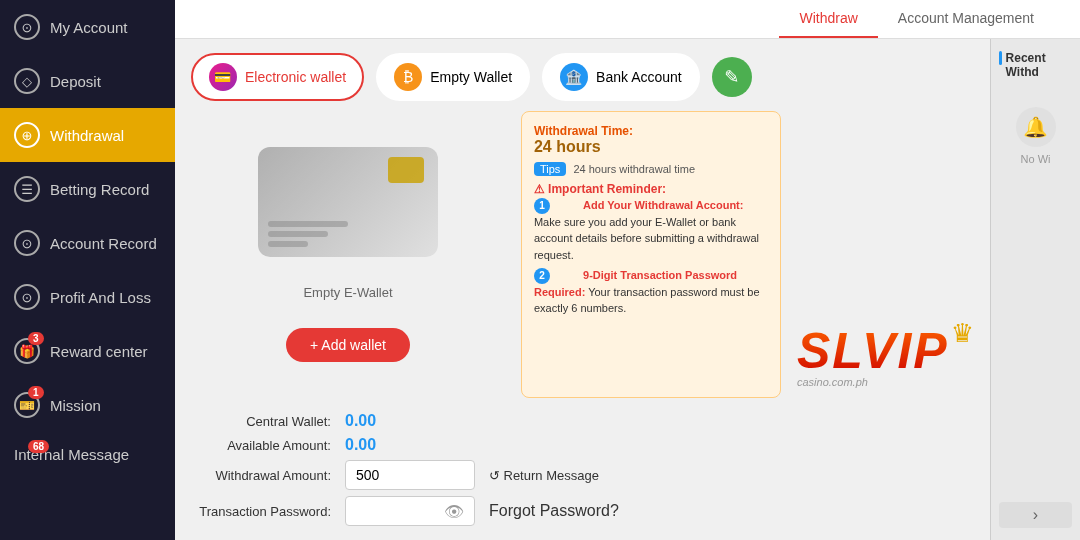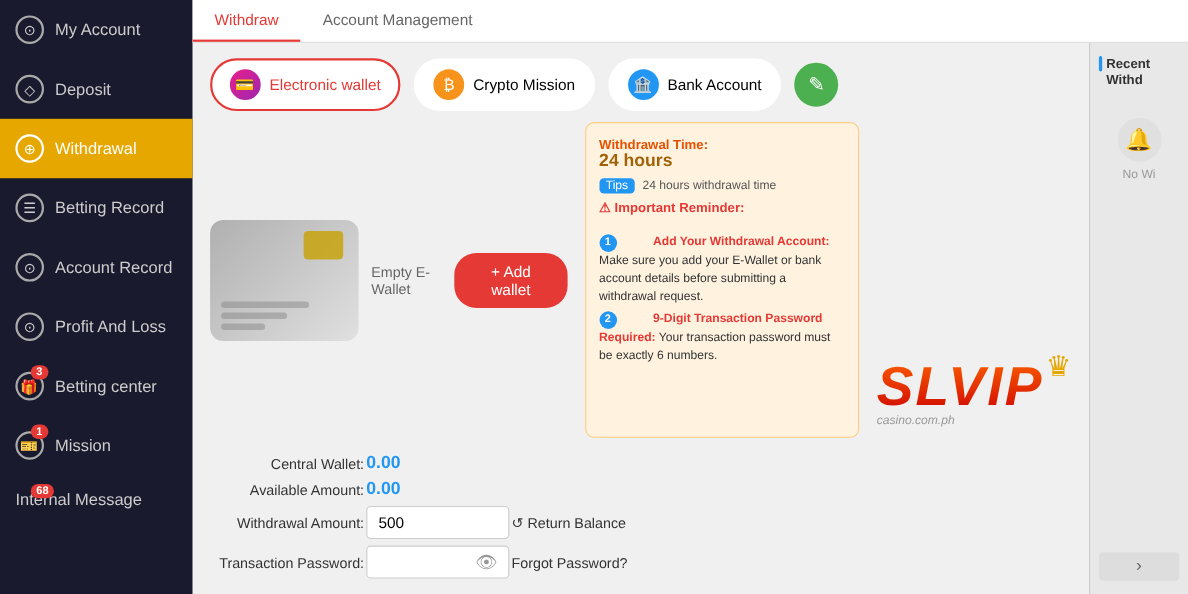--- a/index.html
+++ b/index.html
@@ -84,21 +84,22 @@
       flex-direction: column;
       height: 540px;
       overflow: hidden;
     }
 
     
     .tabs {
       display: flex;
       background: #fff;
       border-bottom: 1px solid #ddd;
-      padding: 0 0;
+      padding: 0 26px;
+      justify-content: flex-end;
     }
 
     .tab {
       padding: 10px 20px;
       cursor: pointer;
       font-size: 14px;
       color: #666;
       border-bottom: 2px solid transparent;
     }
 
@@ -179,25 +180,25 @@
     
     .middle-section {
       display: flex;
       gap: 16px;
       flex: 1;
     }
 
     
     .card-area {
       display: flex;
-      flex-direction: row;
+      flex-direction: column;
       align-items: center;
       justify-content: center;
       flex: 1;
-      gap: 12px;
+      gap: 28px;
     }
 
     .card-visual {
       width: 180px;
       height: 110px;
       background: linear-gradient(135deg, #b0b0b0, #e0e0e0);
       border-radius: 12px;
       position: relative;
       overflow: hidden;
       display: flex;
@@ -286,21 +287,21 @@
     .tips-time-text {
       font-size: 11px;
       color: #555;
       margin-bottom: 6px;
     }
 
     .tips-reminder {
       color: #e53935;
       font-weight: bold;
       font-size: 12px;
-      margin-bottom: 16px;
+      margin-bottom: 1px;
     }
 
     .tips-item {
       color: #333;
       font-size: 11px;
       line-height: 1.5;
       margin-bottom: 4px;
     }
 
     .tips-item .num-badge {
@@ -347,21 +348,21 @@
     .form-section {
       display: flex;
       flex-direction: column;
       gap: 6px;
       margin-top: 4px;
     }
 
     .form-row {
       display: flex;
       align-items: center;
-      gap: 2px;
+      gap: 14px;
     }
 
     .form-label {
       width: 140px;
       font-size: 13px;
       color: #333;
       text-align: right;
       flex-shrink: 0;
     }
 
@@ -410,21 +411,21 @@
     }
 
     .eye-icon {
       padding: 4px 8px;
       cursor: pointer;
       color: #999;
       font-size: 16px;
     }
 
     .forgot-pwd {
-      font-size: 13px;
+      font-size: 16px;
       color: #333;
       cursor: pointer;
     }
 
     
     .right-panel {
       width: 90px;
       background: #e8e8e8;
       border-left: 1px solid #ccc;
       padding: 12px 8px;
@@ -518,21 +519,21 @@
     <span>Account Record</span>
   </div>
 
   <div class="sidebar-item">
     <div class="icon-circle">⊙</div>
     <span>Profit And Loss</span>
   </div>
 
   <div class="sidebar-item" style="position:relative;">
     <div class="icon-circle">🎁</div>
-    <span>Betting center</span>
+    <span>Reward center</span>
     <span class="badge">3</span>
   </div>
 
   <div class="sidebar-item" style="position:relative;">
     <div class="icon-circle">🎫</div>
     <span>Mission</span>
     <span class="badge">1</span>
   </div>
 
   <div class="sidebar-item" style="position:relative;">
@@ -552,21 +553,21 @@
   <div class="content">
     <div class="left-panel">
 
       <div class="wallet-buttons">
         <div class="wallet-btn ewallet selected">
           <div class="w-icon">💳</div>
           <span>Electronic wallet</span>
         </div>
         <div class="wallet-btn crypto">
           <div class="w-icon">₿</div>
-          <span>Crypto Mission</span>
+          <span>Empty Wallet</span>
         </div>
         <div class="wallet-btn bank">
           <div class="w-icon">🏦</div>
           <span>Bank Account</span>
         </div>
         <div class="green-btn">
           <span>✎</span>
         </div>
       </div>
 
@@ -618,21 +619,21 @@
           <div class="form-label">Central Wallet:</div>
           <div class="form-value">0.00</div>
         </div>
         <div class="form-row">
           <div class="form-label">Available Amount:</div>
           <div class="form-value">0.00</div>
         </div>
         <div class="form-row">
           <div class="form-label">Withdrawal Amount:</div>
           <input class="form-input" type="text" value="500" style="">
-          <button class="return-balance-btn">↺ Return Balance</button>
+          <button class="return-balance-btn">↺ Return Message</button>
         </div>
         <div class="form-row">
           <div class="form-label">Transaction Password:</div>
           <div class="password-input-wrapper">
             <input type="password" style="border: none; outline: none; padding: 6px 8px; font-size: 14px; width: 90px; background: transparent;">
             <span class="eye-icon">👁</span>
           </div>
           <span class="forgot-pwd">Forgot Password?</span>
         </div>
       </div>

